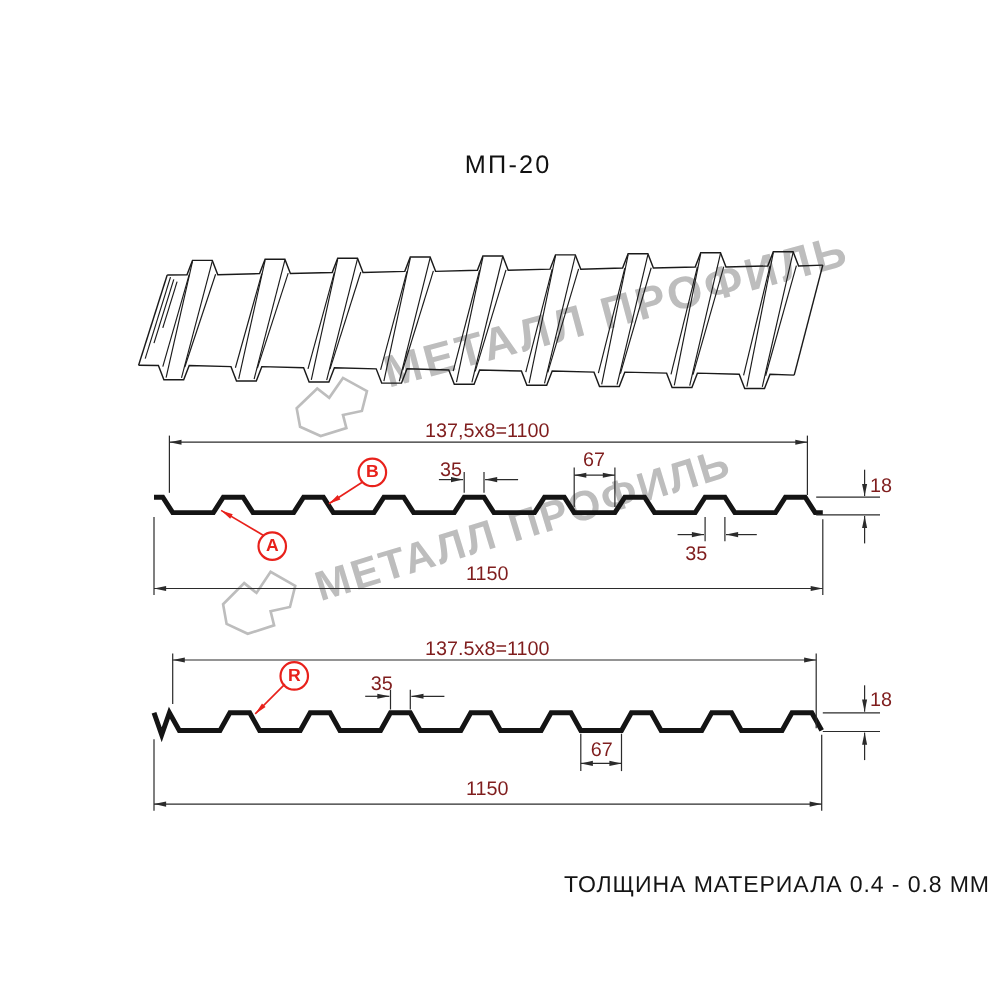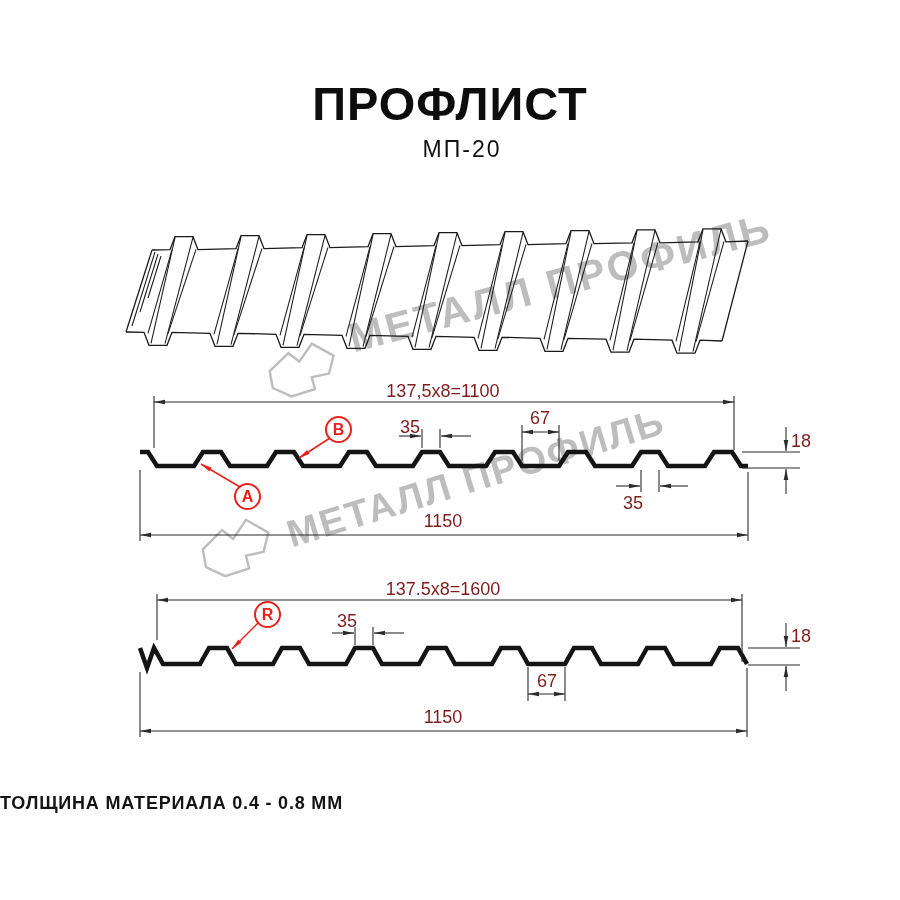--- a/index.html
+++ b/index.html
@@ -6,21 +6,21 @@
   .canvas{position:relative;width:900px;height:900px;background:#fff;overflow:hidden;
           font-family:"Liberation Sans",sans-serif;}
   .wm{position:absolute;white-space:nowrap;font-weight:700;color:var(--wm,#bdbdbd);z-index:1;}
   .wm1{left:350px;top:316px;font-size:41px;letter-spacing:3px;transform:rotate(-15deg);transform-origin:0 50%;}
   .wm2{left:288px;top:514px;font-size:38px;letter-spacing:2px;transform:rotate(-17deg);transform-origin:0 50%;}
   svg.linework{position:absolute;left:0;top:0;z-index:2;}
   .title{position:absolute;left:0;top:76px;width:100%;text-align:center;font-size:47px;font-weight:800;
          letter-spacing:1px;color:#0d0d0d;margin:0;}
   .subtitle{position:absolute;left:0;top:136px;width:100%;text-align:center;font-size:23px;font-weight:500;
          letter-spacing:2px;color:#111;padding-left:12px;}
-  .footer{position:absolute;left:0;top:793px;width:100%;text-align:left;font-size:18px;font-weight:700;
+  .footer{position:absolute;left:0;top:793px;width:100%;text-align:right;font-size:21px;font-weight:400;
          letter-spacing:.8px;color:#141414;}
   .dim{position:absolute;font-size:18px;color:#7f1d1d;z-index:3;transform:translateX(-50%);white-space:nowrap;}
   .dim.leftal{transform:none;}
   .callout{position:absolute;width:27px;height:27px;border:2.5px solid var(--red,#e8211b);border-radius:50%;
          color:var(--red,#e8211b);display:flex;align-items:center;justify-content:center;
          font-size:16px;font-weight:600;z-index:4;background:transparent;box-sizing:border-box;}
 </style>
 </head>
 <body>
 
@@ -148,33 +148,32 @@
       <g>
         <line x1="330" y1="438" x2="299" y2="458" stroke="#E8211B" stroke-width="1.5"></line>
         <path d="M299 458 L309.5 454.0 L307.0 450.1 Z" fill="#E8211B"></path>
         <line x1="240" y1="487" x2="201" y2="464" stroke="#E8211B" stroke-width="1.5"></line>
         <path d="M201 464 L209.3 471.6 L211.6 467.6 Z" fill="#E8211B"></path>
         <line x1="259" y1="622" x2="232" y2="649" stroke="#E8211B" stroke-width="1.5"></line>
         <path d="M232 649 L241.4 642.8 L238.2 639.6 Z" fill="#E8211B"></path>
       </g>
     </svg>
 
-  <h1 class="title">ПРОФЛИСТ</h1>
   <div class="subtitle">МП-20</div>
 
   <span class="dim" style="left:443px;top:381px">137,5x8=1100</span>
   <span class="dim" style="left:410px;top:417px">35</span>
   <span class="dim" style="left:540px;top:408px">67</span>
   <span class="dim" style="left:633px;top:493px">35</span>
   <span class="dim leftal" style="left:791px;top:431px">18</span>
   <span class="dim" style="left:443px;top:511px">1150</span>
   <span class="callout" style="left:234px;top:483px">A</span>
   <span class="callout" style="left:325px;top:416px">B</span>
 
-  <span class="dim" style="left:443px;top:579px">137.5x8=1600</span>
+  <span class="dim" style="left:443px;top:579px">137.5x8=1100</span>
   <span class="dim" style="left:347px;top:611px">35</span>
   <span class="dim" style="left:547px;top:671px">67</span>
   <span class="dim leftal" style="left:791px;top:626px">18</span>
   <span class="dim" style="left:443px;top:707px">1150</span>
   <span class="callout" style="left:254px;top:601px">R</span>
 
   <div class="footer">ТОЛЩИНА МАТЕРИАЛА 0.4 - 0.8 ММ</div>
 </div>
 
 </body></html>

